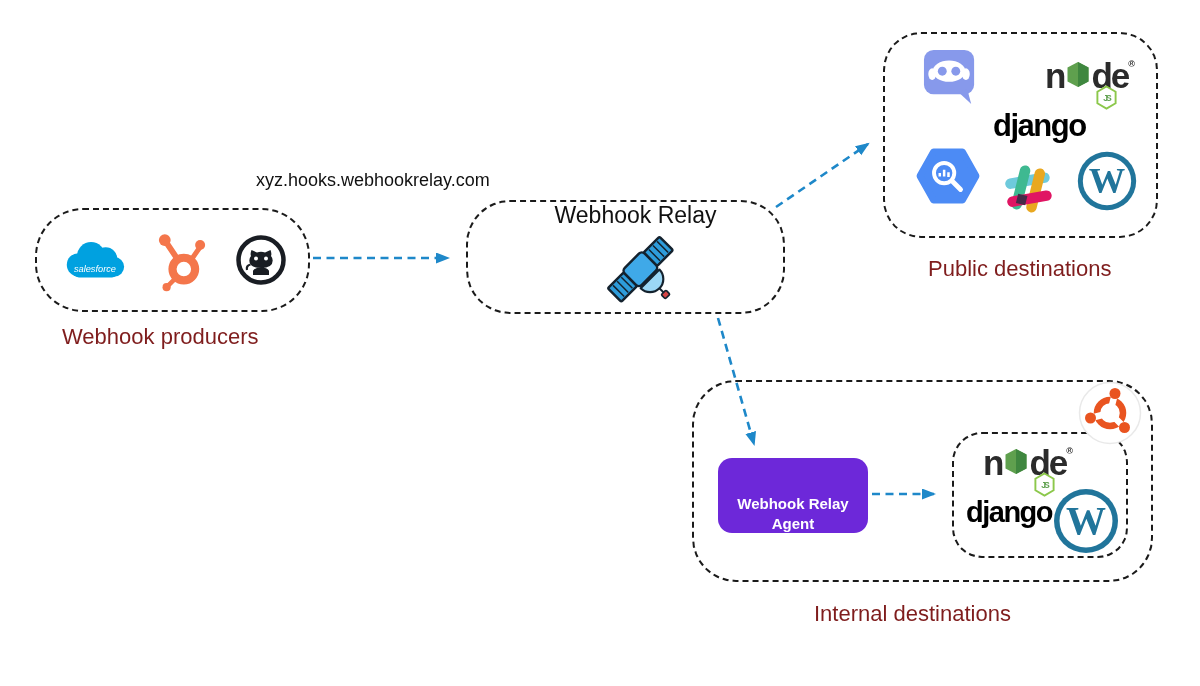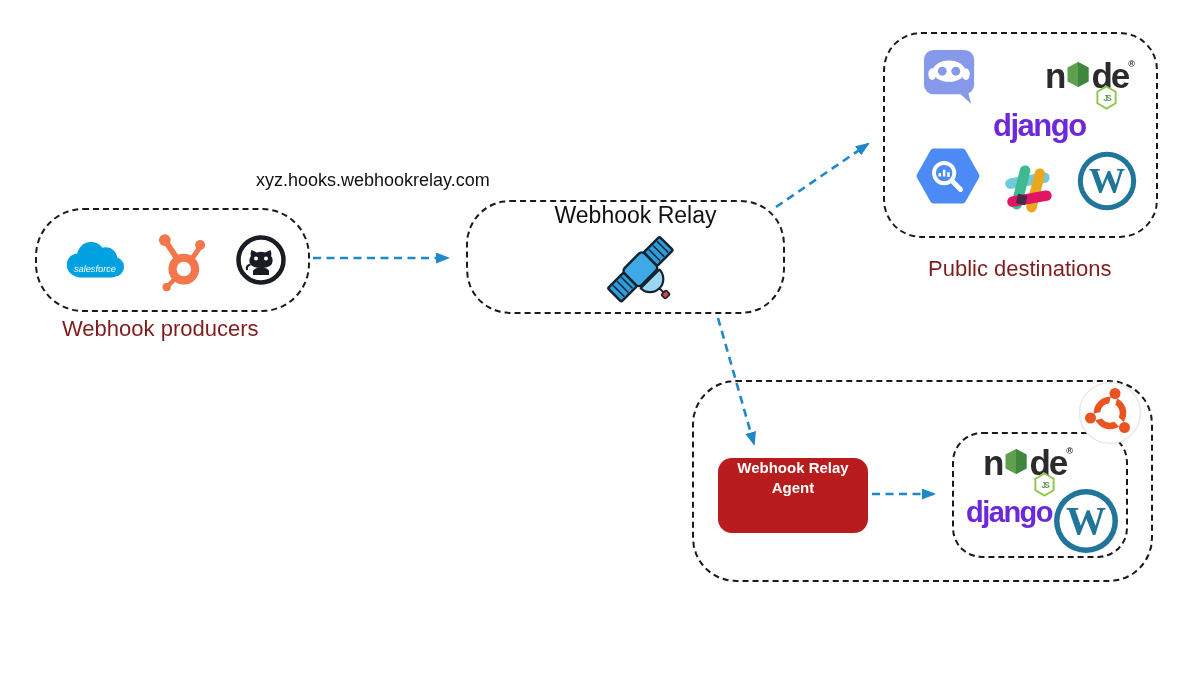--- a/index.html
+++ b/index.html
@@ -18,35 +18,35 @@
   #internal-box{left:692px;top:380px;width:461px;height:202px;border-radius:44px;}
   #services-box{left:952px;top:432px;width:176px;height:126px;border-radius:30px;z-index:3;}
 
   .caption{position:absolute;font-size:22px;color:#7f1d1d;z-index:2;white-space:nowrap;}
   #url-label{position:absolute;left:256px;top:170px;font-size:18px;z-index:2;white-space:nowrap;}
   #relay-label{font-size:23px;margin-right:14px;}
 
   .absicon{position:absolute;}
 
   
-  #agent-btn{position:absolute;left:718px;top:458px;width:150px;height:75px;background:#b91c1c;
-             border-radius:14px;z-index:3;display:flex;align-items:flex-start;justify-content:center;}
+  #agent-btn{position:absolute;left:718px;top:458px;width:150px;height:75px;background:#6d28d9;
+             border-radius:14px;z-index:3;display:flex;align-items:flex-end;justify-content:center;}
   #agent-btn .lbl{color:#fff;font-weight:bold;font-size:15px;line-height:1.3;text-align:center;width:120px;}
 
   
   #ubuntu-badge{position:absolute;left:1078px;top:381px;width:64px;height:64px;z-index:4;}
 
   
   .nodelogo{position:absolute;display:flex;align-items:flex-start;font-weight:bold;
             font-size:35px;letter-spacing:-2px;color:#2b2b2b;line-height:1;z-index:3;}
   .nodelogo .hex{margin:3px 1px 0 2px;}
   .nodelogo .reg{font-size:9px;letter-spacing:0;margin-top:2px;}
   .nodelogo .nl-js{position:absolute;left:56%;top:27px;text-align:right;}
 
-  .djangologo{position:absolute;font-weight:bold;letter-spacing:-1.5px;color:#6d28d9;z-index:3;line-height:1;text-align:right;}
+  .djangologo{position:absolute;font-weight:bold;letter-spacing:-1.5px;color:#000000;z-index:3;line-height:1;text-align:right;}
 </style>
 </head>
 <body>
 
 <div id="canvas">
 
   <svg class="overlay" width="1200" height="686" viewBox="0 0 1200 686">
     <defs>
       <marker id="ah" markerUnits="userSpaceOnUse" markerWidth="15" markerHeight="12" refX="12" refY="5.5" orient="auto">
         <path d="M0,0 L14,5.5 L0,11 Z" fill="#1E88C9"></path>
@@ -86,21 +86,21 @@
     </svg>
     <svg width="52" height="52" viewBox="0 0 52 52">
       <circle cx="26" cy="26" r="22.5" fill="#fff" stroke="#191D23" stroke-width="4.5"></circle>
       <path fill="#191D23" d="M16.5,16 l5.5,2.5 a11,9 0 0 1 8,0 L35.5,16 q1.5,4 0.5,6 q1.7,2 1.7,4.5 q0,7.5 -11.7,7.5 q-11.7,0 -11.7,-7.5 q0,-2.5 1.7,-4.5 q-1,-2 0.5,-6 z
                M26,33.5 q6,0 8,3.2 l0,4.3 l-16,0 l0,-4.3 q2,-3.2 8,-3.2 z"></path>
       <path d="M15.5,30.5 q-4.5,1 -3.5,5.5" stroke="#191D23" stroke-width="2.2" fill="none"></path>
       <circle cx="21" cy="24.5" r="2" fill="#fff"></circle>
         <circle cx="31" cy="24.5" r="2" fill="#fff"></circle>
     </svg>
   </div>
-  <div class="caption" style="left:62px;top:316px;">Webhook producers</div>
+  <div class="caption" style="left:62px;top:324px;">Webhook producers</div>
 
   <div id="relay-box" class="dbox">
     <span id="relay-label">Webhook Relay</span>
     <svg width="96" height="96" viewBox="0 0 100 100">
       <g transform="rotate(-45 50 46)" stroke="#14222e" stroke-width="3" stroke-linejoin="round">
         <rect x="2" y="34" width="27" height="23" rx="2" fill="#2D9CDB"></rect>
         <rect x="63" y="34" width="27" height="23" rx="2" fill="#2D9CDB"></rect>
         <path d="M9,36 v19 M16,36 v19 M23,36 v19 M70,36 v19 M77,36 v19 M84,36 v19" stroke-width="1.8"></path>
         <rect x="29" y="31" width="34" height="29" rx="5" fill="#3FA9E8"></rect>
         <path d="M30,62 a16,16 0 0 0 32,0 z" fill="#9BD7F5" stroke-width="2.6"></path>
@@ -196,14 +196,15 @@
       </div>
     </div>
     <div class="djangologo" style="left:12px;top:64px;font-size:29px;">django</div>
     <svg class="absicon" style="left:98px;top:53px;" width="68" height="68" viewBox="0 0 68 68">
       <circle cx="34" cy="34" r="32" fill="#21759B"></circle>
       <circle cx="34" cy="34" r="26.5" fill="#fff"></circle>
       <text x="34" y="47" text-anchor="middle" font-family="Liberation Serif,serif" font-weight="bold" font-size="40" fill="#21759B">W</text>
     </svg>
   </div>
 
+  <div class="caption" style="left:814px;top:601px;">Internal destinations</div>
 
 </div>
 
 </body></html>

